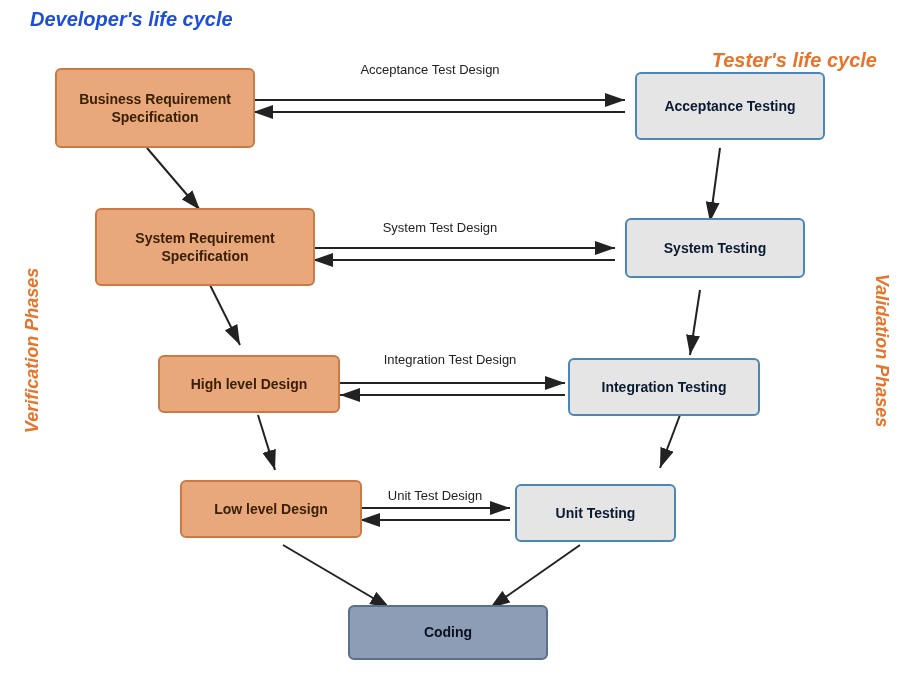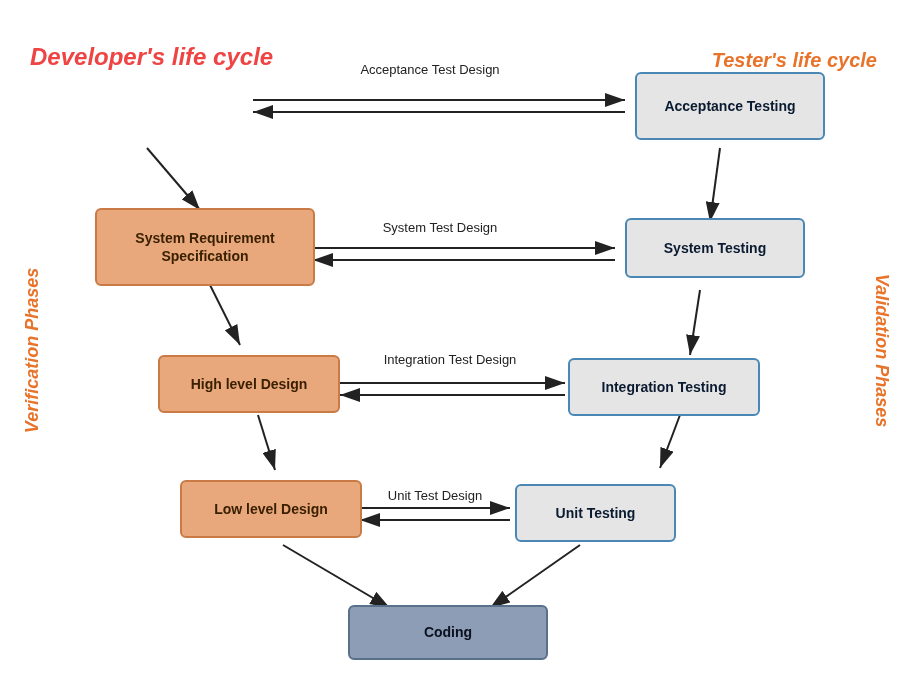--- a/index.html
+++ b/index.html
@@ -13,25 +13,24 @@
     }
     .diagram-container {
       position: absolute;
       top: 0; left: 0;
       width: 907px;
       height: 677px;
     }
     .label-dev {
       position: absolute;
       top: 8px; left: 30px;
-      color: #ef4444;
-      font-size: 24px;
+      color: #1d4ed8;
+      font-size: 20px;
       font-weight: bold;
       font-style: italic;
-      margin-top: 35px;
     }
     .label-tester {
       position: absolute;
       top: 49px; right: 30px;
       color: #E8732A;
       font-size: 20px;
       font-weight: bold;
       font-style: italic;
     }
     .box {
@@ -143,20 +142,23 @@
 
   <div class="arrow-label" style="left:375px; top:352px; width:150px;">
     <span>Integration Test
 Design</span>
   </div>
 
   <div class="arrow-label" style="left:375px; top:488px; width:120px;">
     <span>Unit Test Design</span>
   </div>
 
+  <div class="box box-orange" style="left:55px; top:68px; width:200px; height:80px;">
+    <span>Business Requirement Specification</span>
+  </div>
 
   <div class="box box-orange" style="left:95px; top:208px; width:220px; height:78px;">
     <span>System Requirement Specification</span>
   </div>
 
   <div class="box box-orange" style="left:158px; top:355px; width:182px; height:58px;">
     <span>High level Design</span>
   </div>
 
   <div class="box box-orange" style="left:180px; top:480px; width:182px; height:58px;align-items:center;">

